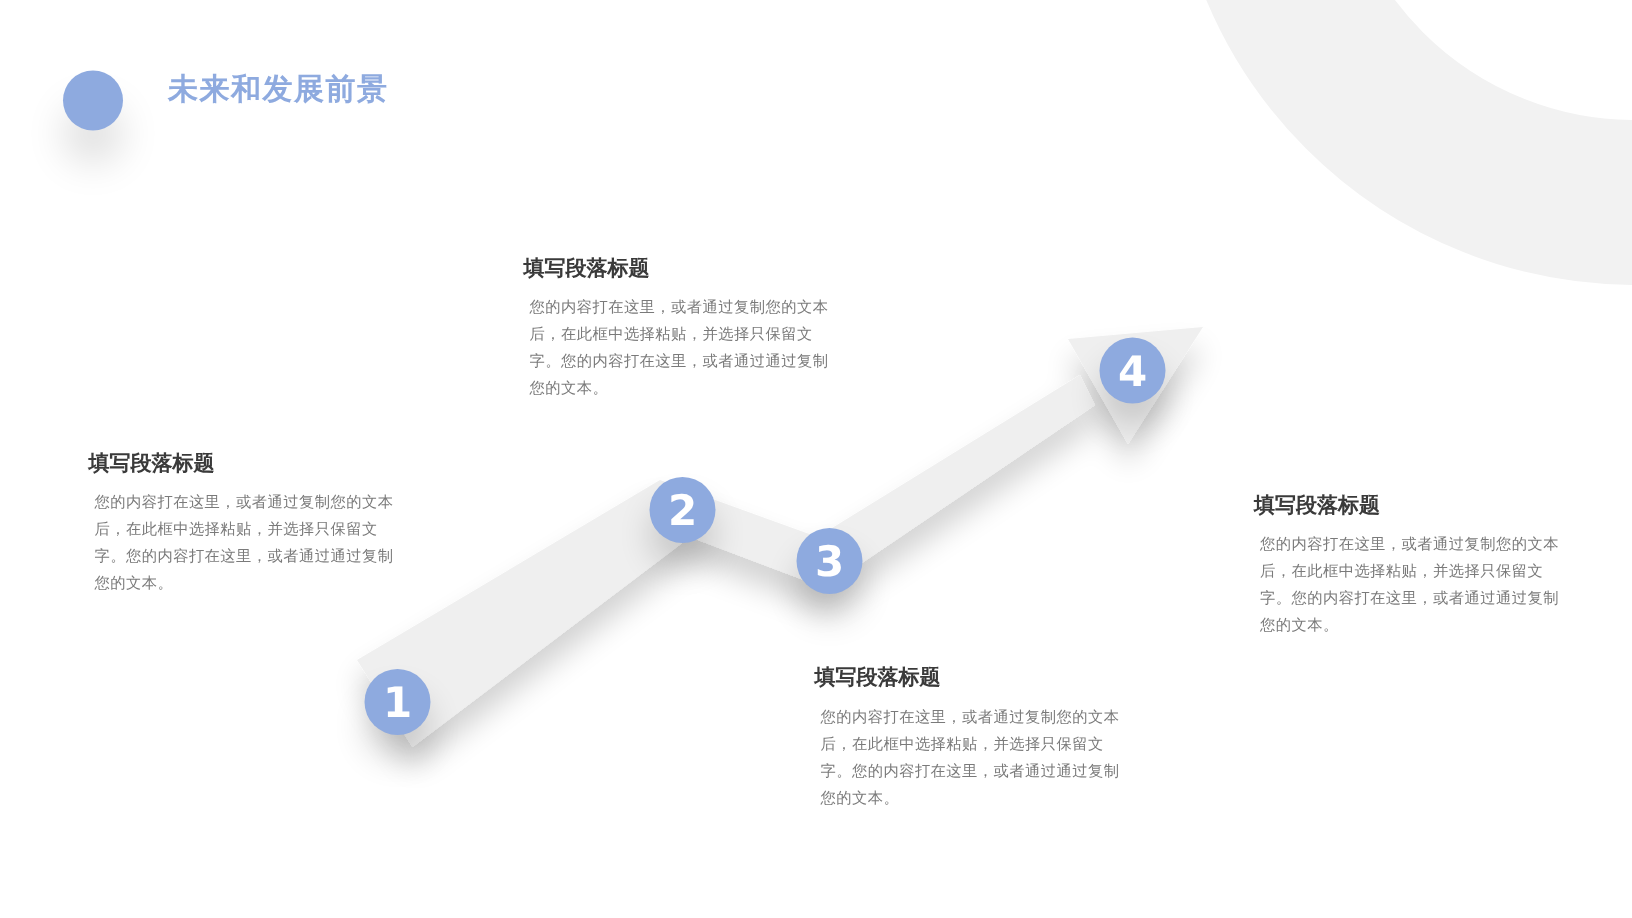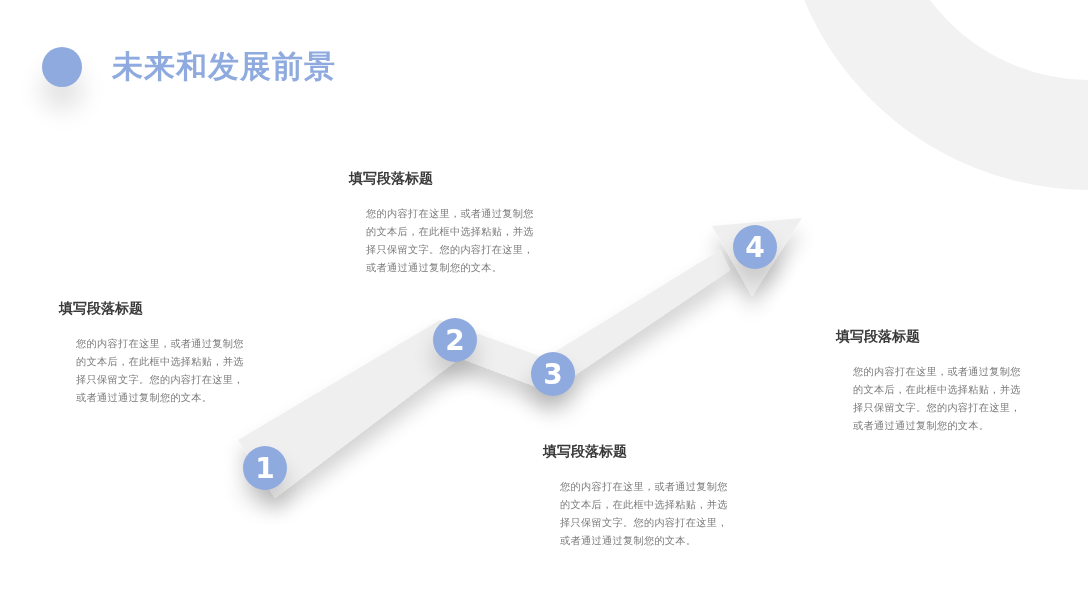--- a/index.html
+++ b/index.html
@@ -14,36 +14,36 @@
     border: 110px solid #f2f2f2; box-sizing: border-box;
     width: 620px; height: 620px; left: 780px; top: -430px;
   }
   .title-dot {
     position: absolute; left: 42px; top: 47px; width: 40px; height: 40px;
     border-radius: 50%; background: #8eaadf;
     box-shadow: 0 22px 26px rgba(0,0,0,0.13);
   }
   .page-title {
     position: absolute; left: 112px; top: 46px;
-    font-size: 31px; font-weight: bold; color: #8eaadf; letter-spacing: 1px;
+    font-size: 20px; font-weight: bold; color: #8eaadf; letter-spacing: 1px;
   }
   svg.arrow { position: absolute; left: 0; top: 0; }
   .step {
     position: absolute; width: 44px; height: 44px; border-radius: 50%;
     background: #8eaadf; color: #ffffff; font-weight: bold; font-size: 28px;
     display: flex; align-items: center; justify-content: center;
     box-shadow: 0 16px 22px rgba(0,0,0,0.16);
     font-family: "DejaVu Sans", sans-serif;
   }
   .block { position: absolute; width: 210px; }
   .block h3 {
     margin: 0 0 9px 0; font-size: 14px; font-weight: bold; color: #3a3a3a;
   }
   .block p {
-    margin: 17px; font-size: 10.2px; line-height: 18px; color: #7a7a7a; letter-spacing: 0.3px;
+    margin: 4px; font-size: 10.2px; line-height: 18px; color: #7a7a7a; letter-spacing: 0.3px;
   }
 </style>
 </head>
 <body>
 
 <div class="ring"></div>
 
 <div class="title-dot"></div>
 <div class="page-title">未来和发展前景</div>
 

